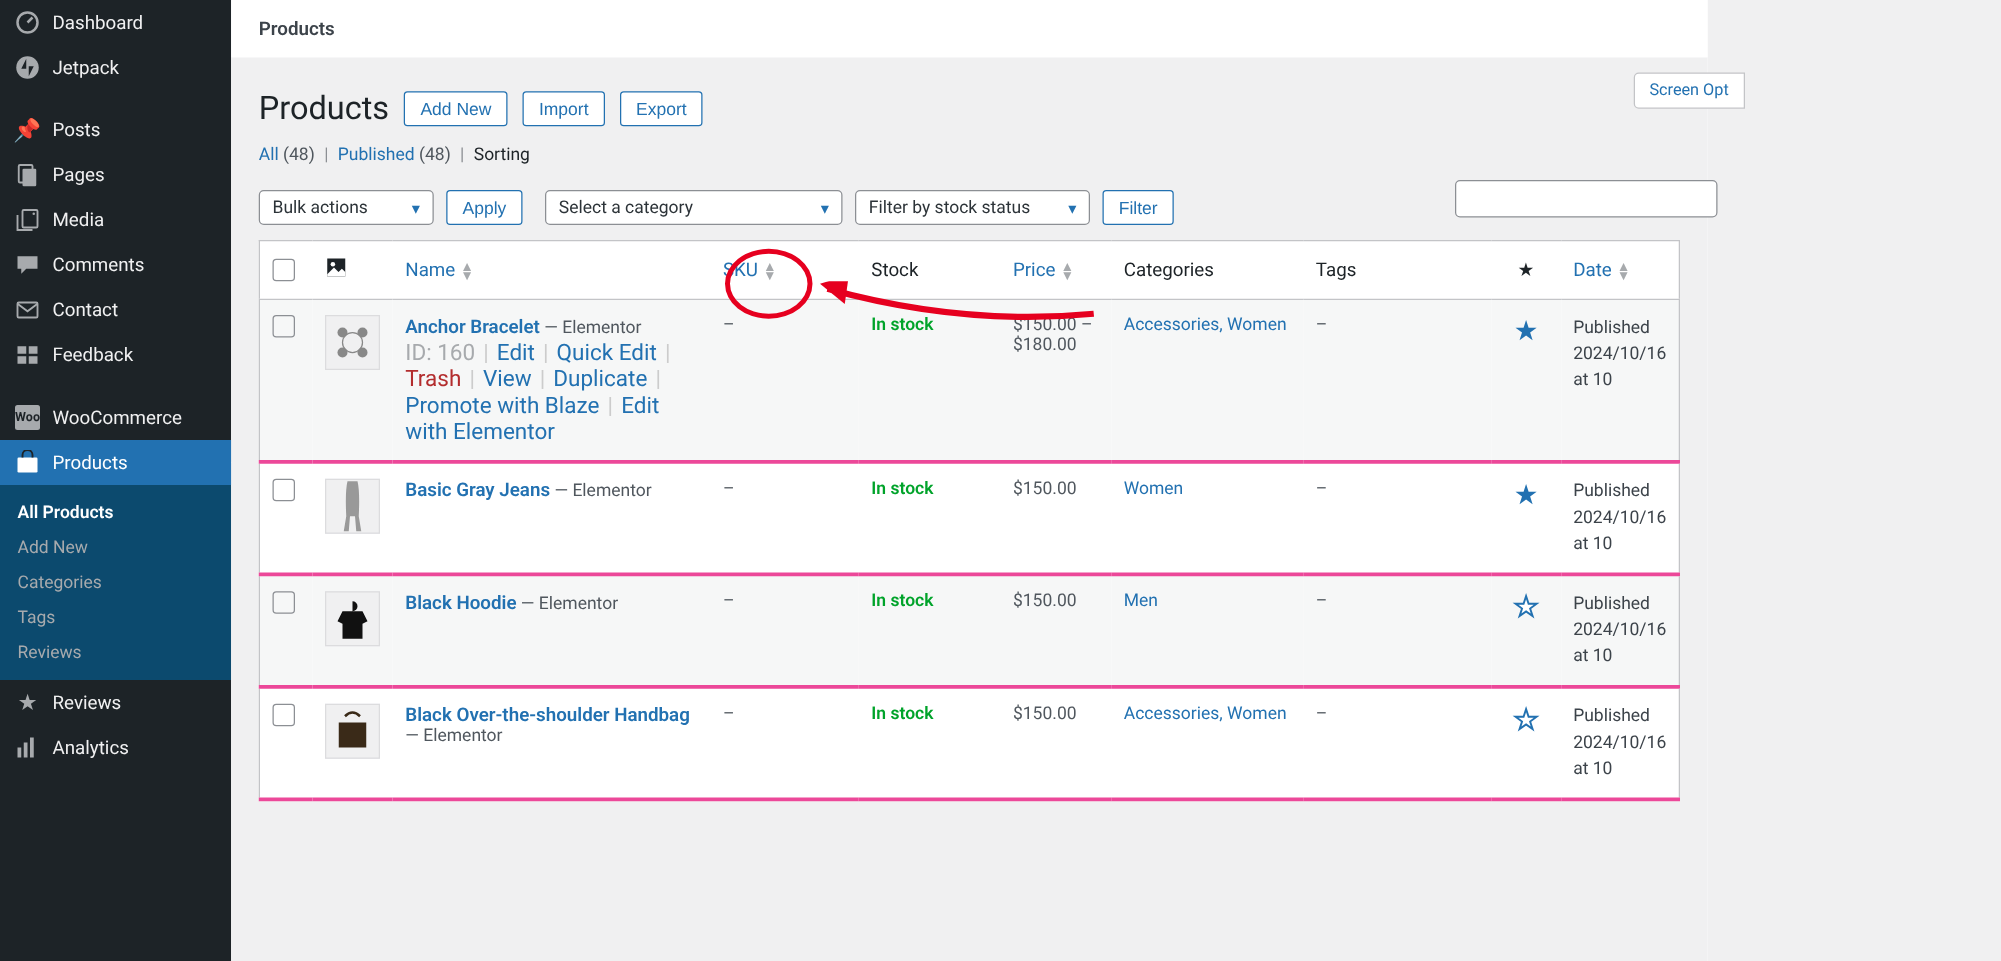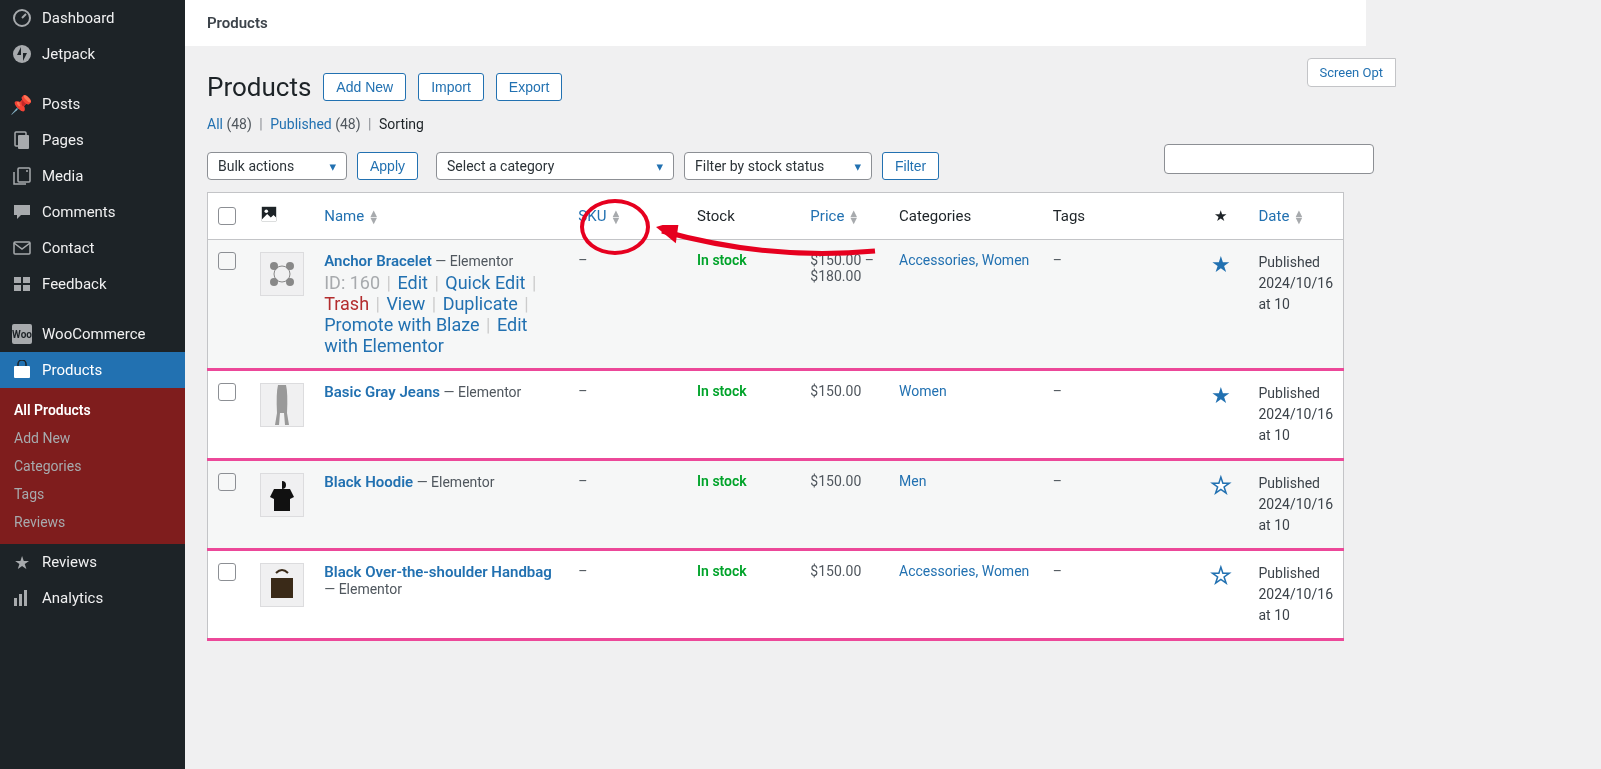--- a/index.html
+++ b/index.html
@@ -7,21 +7,21 @@
 .app{display:flex;min-height:769px;width:1366px}
 
 
 .sidebar{width:185px;background:#1d2327;color:#f0f0f1;flex-shrink:0}
 .sidebar-item{display:flex;align-items:center;padding:8px 12px;color:#f0f0f1;cursor:pointer;font-size:15px}
 .sidebar-item .icon{width:20px;height:20px;margin-right:10px;display:flex;align-items:center;justify-content:center;color:#a7aaad;font-size:18px}
 .sidebar-item.active{background:#2271b1;color:#fff;position:relative}
 .sidebar-item.active::after{content:"";position:absolute;right:-8px;top:50%;transform:translateY(-50%);border:8px solid transparent;border-right-color:#f0f0f1}
 .sidebar-item.active .icon{color:#fff}
 .sidebar-sep{height:14px}
-.sidebar-sub{background:#7f1d1d;padding:8px 0}
+.sidebar-sub{background:#0c4a6e;padding:8px 0}
 .sidebar-sub-item{padding:6px 14px;color:#a7aaad;cursor:pointer;font-size:14px}
 .sidebar-sub-item.current{color:#fff;font-weight:600}
 
 
 .main{flex:1;display:flex;flex-direction:column;background:#fff}
 .topbar{padding:14px 22px;font-size:15px;font-weight:600;background:#fff}
 
 
 .content{flex:1;background:#f0f0f1;padding:0 22px 22px;position:relative}
 .screen-opts{position:absolute;right:-30px;top:12px;background:#fff;border:1px solid #c3c4c7;border-radius:4px 0 0 4px;padding:6px 12px;font-size:13px;color:#2271b1;cursor:pointer}

